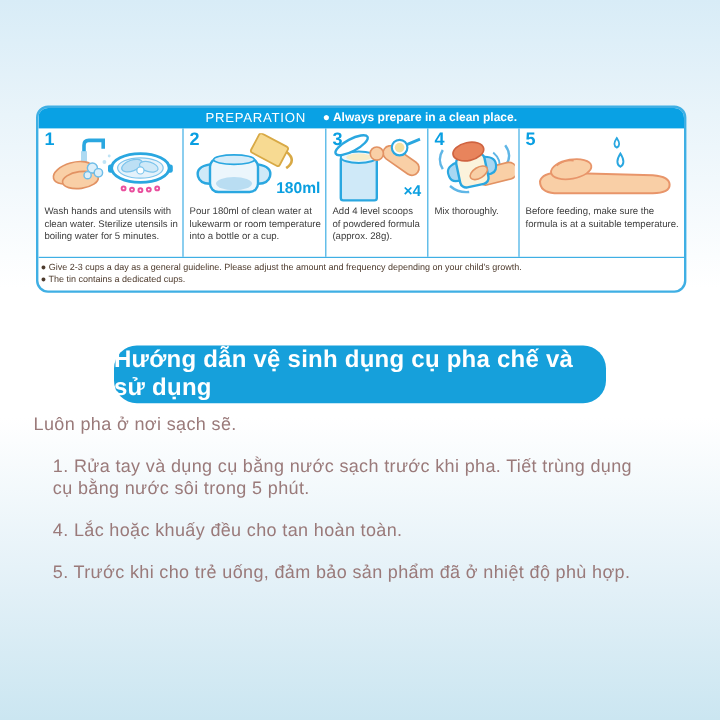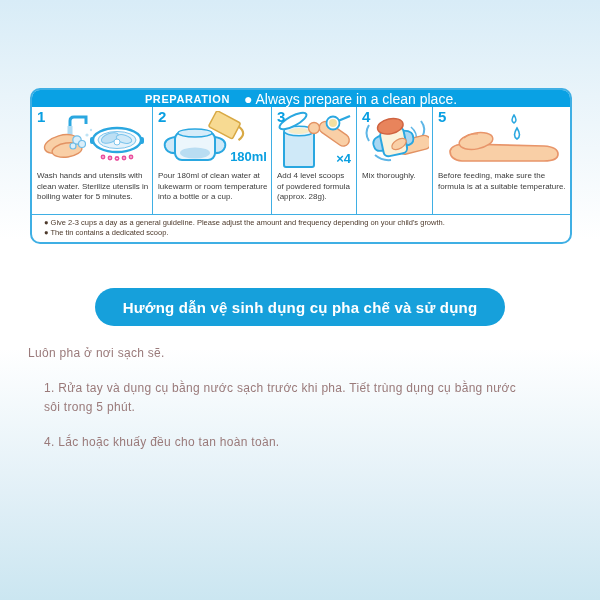--- a/index.html
+++ b/index.html
@@ -12,52 +12,52 @@
   
   .prep-box{
     position:absolute;left:30px;top:88px;width:542px;height:156px;
     background:#ffffff;border:2px solid #3fafe4;border-radius:10px;
     box-sizing:border-box;overflow:hidden;
   }
   .prep-header{
     height:17px;background:#09a1e4;display:flex;align-items:center;
     justify-content:center;gap:14px;
   }
-  .prep-title{color:#fff;font-weight:bold;font-size:11px;letter-spacing:.6px;}
-  .prep-subtitle{color:#fff;font-size:14px;font-weight:normal;}
+  .prep-title{color:#fff;font-weight:normal;font-size:11px;letter-spacing:.6px;}
+  .prep-subtitle{color:#fff;font-size:10px;font-weight:bold;}
   .steps{display:flex;height:107px;}
   .step{box-sizing:border-box;border-right:1px solid #3fafe4;position:relative;}
   .s1{width:121px}.s2{width:119px}.s3{width:85px}.s4{width:76px}.s5{width:137px;border-right:none}
   .num{
     position:absolute;top:2px;left:5px;color:#099fe2;font-weight:bold;
     font-size:15px;line-height:1;z-index:2;
   }
   .art{height:62px;display:flex;align-items:flex-end;justify-content:center;position:relative;}
   .badge{position:absolute;font-weight:bold;color:#0a9fe0;}
   .badge-180{right:4px;bottom:5px;font-size:13px;}
   .badge-x4{right:5px;bottom:3px;font-size:13px;}
   .cap{
     font-size:8px;line-height:10.6px;color:#3c3c3c;
     padding:2px 3px 0 5px;letter-spacing:0;
   }
   .notes{
-    border-top:1px solid #3fafe4;padding:3px 6px 0 12px;
+    border-top:1px solid #3fafe4;padding:3px 6px 0 2px;
     font-size:7.5px;line-height:10px;color:#4d3a2c;
   }
   
   .banner{
-    position:absolute;left:95px;top:288px;width:410px;height:38px;
+    position:absolute;left:95px;top:288px;width:410px;height:48px;
     background:#16a0db;border-radius:19px;display:flex;align-items:center;
-    justify-content:center;color:#ffffff;font-weight:bold;font-size:15px;
+    justify-content:center;color:#ffffff;font-weight:bold;font-size:20px;
     letter-spacing:.2px;cursor:pointer;
   }
   
   .instructions{
     position:absolute;left:28px;top:344px;width:520px;
-    color:#9a7a7a;font-size:12px;line-height:19px;letter-spacing:.3px;
+    color:#9a7a7a;font-size:15px;line-height:19px;letter-spacing:.3px;
   }
   .intro{margin-bottom:16px;}
   .item{margin:16px;}
   svg{display:block;}
 </style>
 </head>
 <body>
 
 <div class="prep-box">
   <div class="prep-header">
@@ -194,23 +194,24 @@
           <path d="M24 27 Q30 22 38 23" stroke="#e8956a" stroke-width="1.2" fill="none"></path>
         </svg>
       </div>
       <div class="cap">Before feeding, make sure the formula is at a suitable temperature.</div>
     </div>
 
   </div>
 
   <div class="notes">
     <div>● Give 2-3 cups a day as a general guideline. Please adjust the amount and frequency depending on your child's growth.</div>
-    <div>● The tin contains a dedicated scoop.</div>
+    <div>● The tin contains a dedicated cups.</div>
   </div>
 </div>
 
 <div class="banner">Hướng dẫn vệ sinh dụng cụ pha chế và sử dụng</div>
 
 <div class="instructions">
   <div class="intro">Luôn pha ở nơi sạch sẽ.</div>
   <div class="item">1. Rửa tay và dụng cụ bằng nước sạch trước khi pha. Tiết trùng dụng cụ bằng nước sôi trong 5 phút.</div>
   <div class="item">4. Lắc hoặc khuấy đều cho tan hoàn toàn.</div>
+  <div class="item">5. Trước khi cho trẻ uống, đảm bảo sản phẩm đã ở nhiệt độ phù hợp.</div>
 </div>
 
 </body></html>

